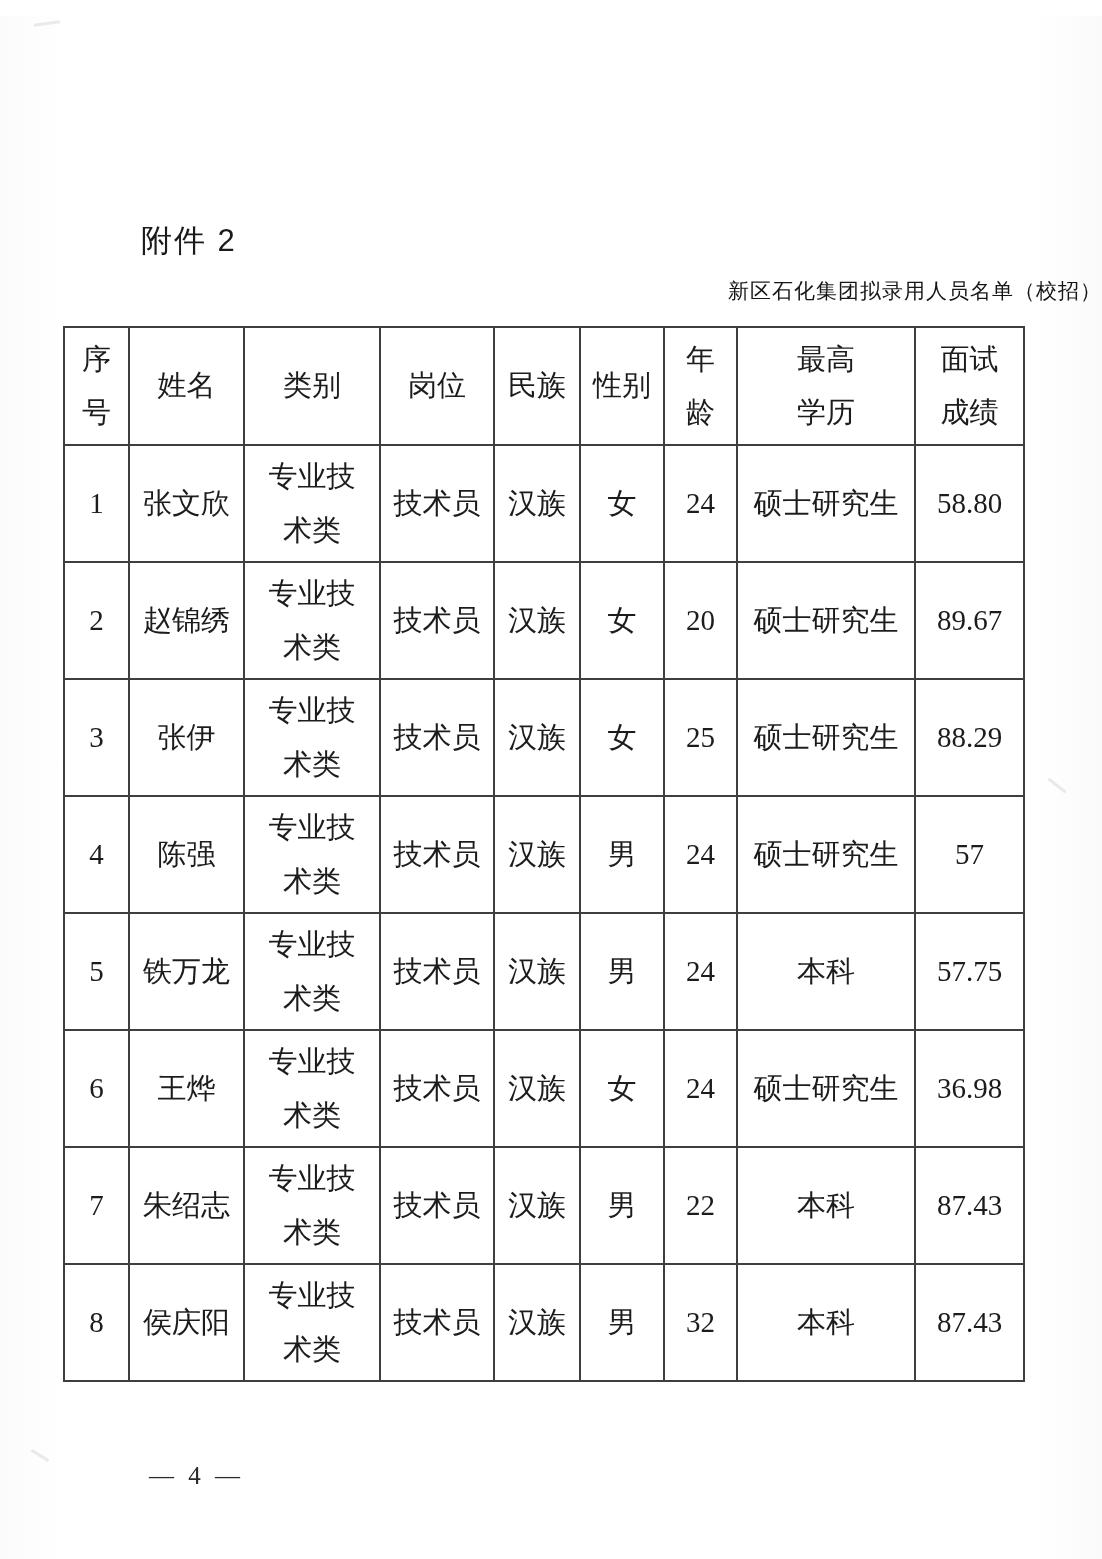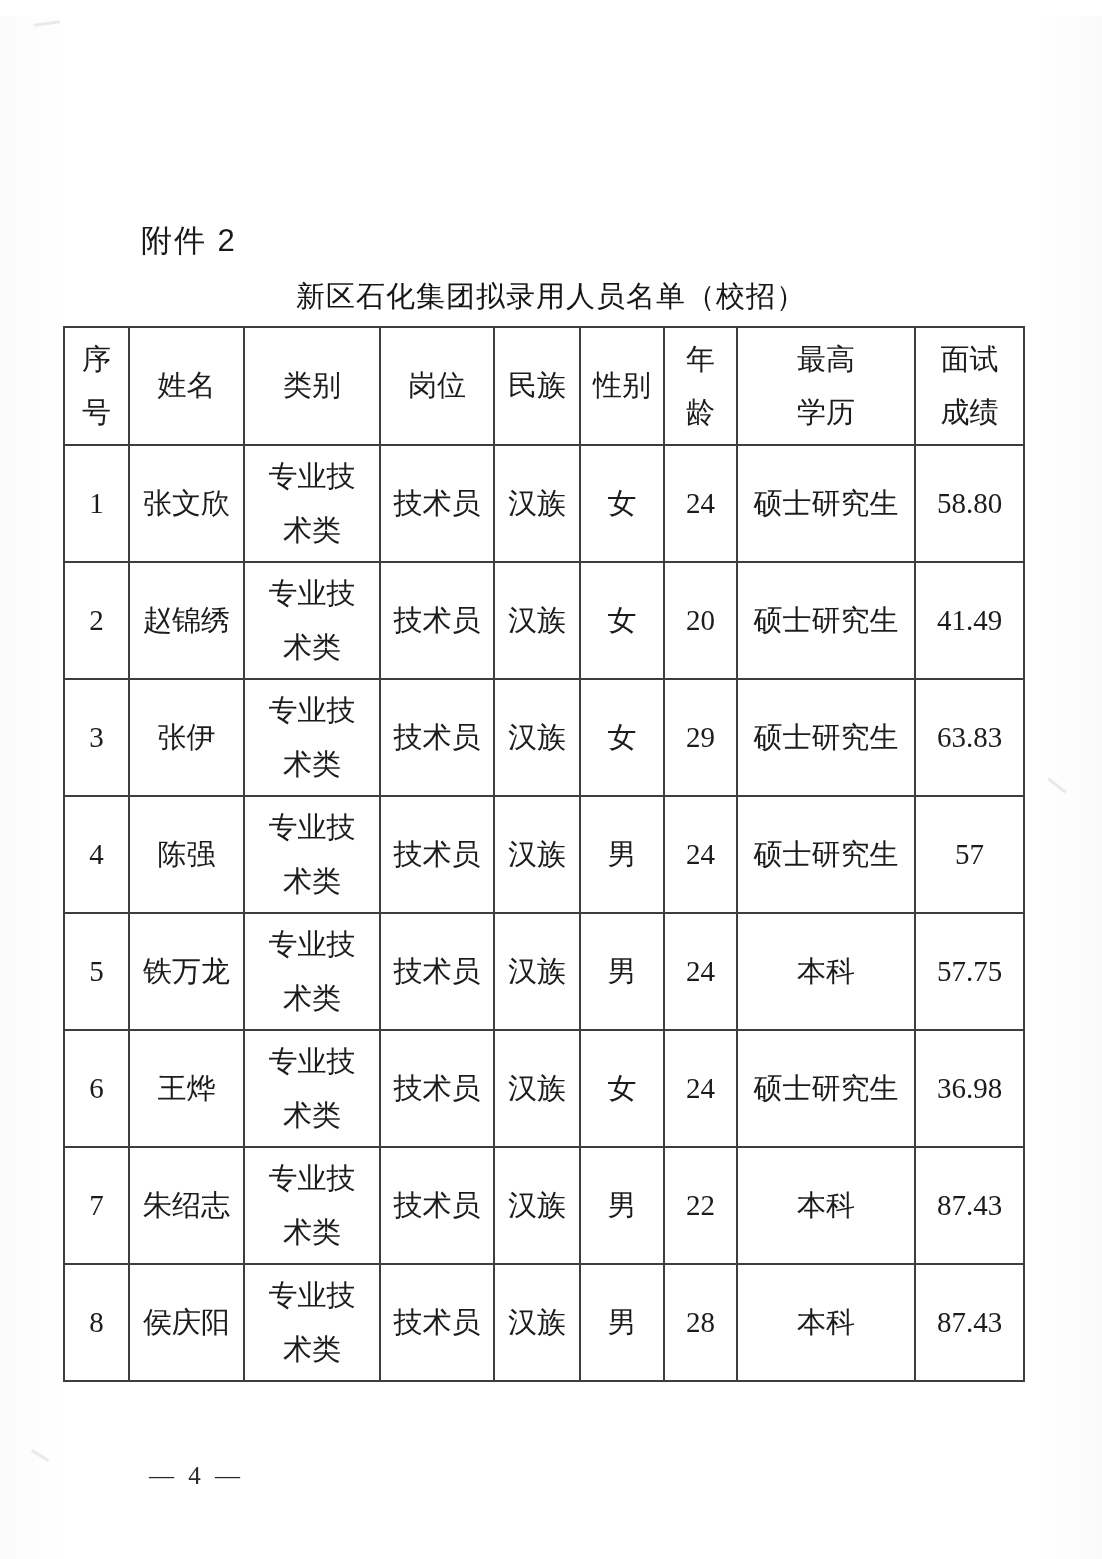--- a/index.html
+++ b/index.html
@@ -25,22 +25,22 @@
     font-family: "Liberation Sans", "DejaVu Sans", sans-serif;
     font-weight: 500;
     letter-spacing: 2px;
     color: #1a1a1a;
   }
   .doc-title {
     position: absolute;
     left: 0;
     right: 0;
     top: 261px;
-    text-align: center;
-    font-size: 29px;
+    text-align: right;
+    font-size: 21px;
     letter-spacing: 1px;
     color: #161616;
     white-space: nowrap;
   }
   table.roster {
     position: absolute;
     left: 63px;
     top: 310px;
     width: 960px;
     border-collapse: collapse;
@@ -133,33 +133,33 @@
         <tr>
           <td>2</td>
           <td>赵锦绣</td>
           <td>专业技
 术类</td>
           <td>技术员</td>
           <td>汉族</td>
           <td>女</td>
           <td>20</td>
           <td>硕士研究生</td>
-          <td>41.49</td>
+          <td>89.67</td>
         </tr>
         <tr>
           <td>3</td>
           <td>张伊</td>
           <td>专业技
 术类</td>
           <td>技术员</td>
           <td>汉族</td>
           <td>女</td>
-          <td>29</td>
-          <td>硕士研究生</td>
-          <td>63.83</td>
+          <td>25</td>
+          <td>硕士研究生</td>
+          <td>88.29</td>
         </tr>
         <tr>
           <td>4</td>
           <td>陈强</td>
           <td>专业技
 术类</td>
           <td>技术员</td>
           <td>汉族</td>
           <td>男</td>
           <td>24</td>
@@ -203,21 +203,21 @@
           <td>87.43</td>
         </tr>
         <tr>
           <td>8</td>
           <td>侯庆阳</td>
           <td>专业技
 术类</td>
           <td>技术员</td>
           <td>汉族</td>
           <td>男</td>
-          <td>28</td>
+          <td>32</td>
           <td>本科</td>
           <td>87.43</td>
         </tr>
       </tbody>
   </table>
 
   <div class="pageno">— 4 —</div>
 
 </div>
 

